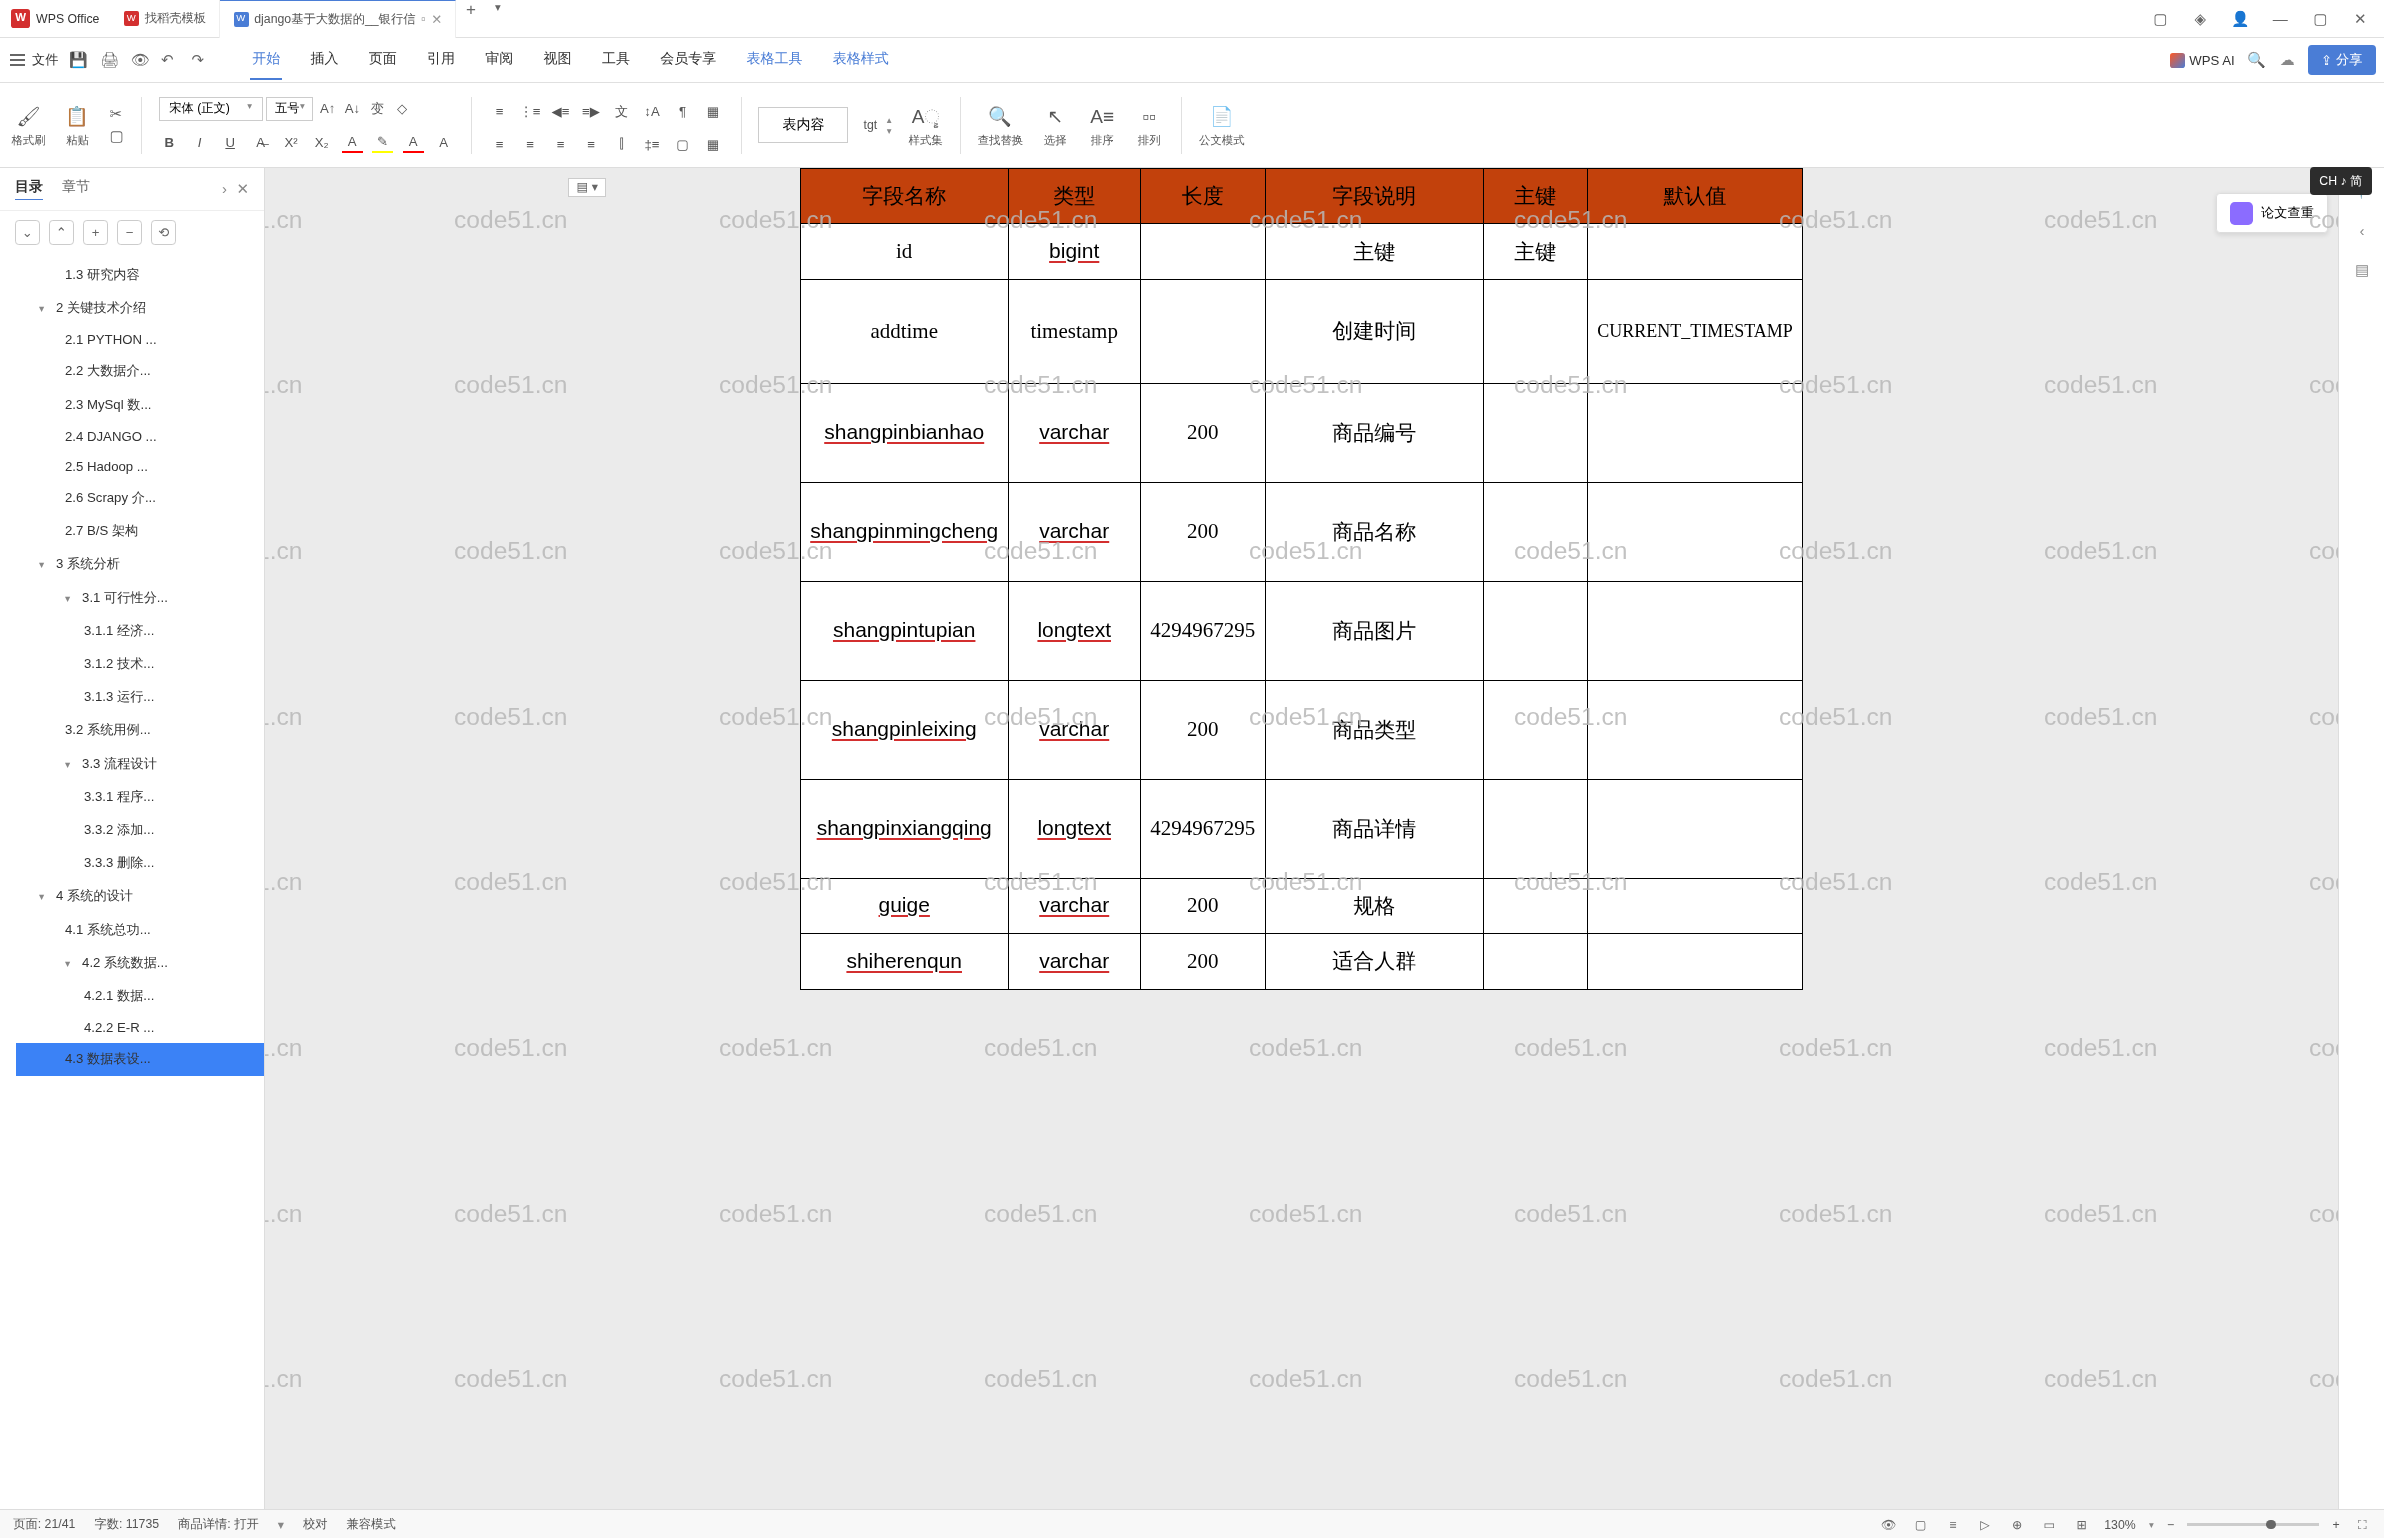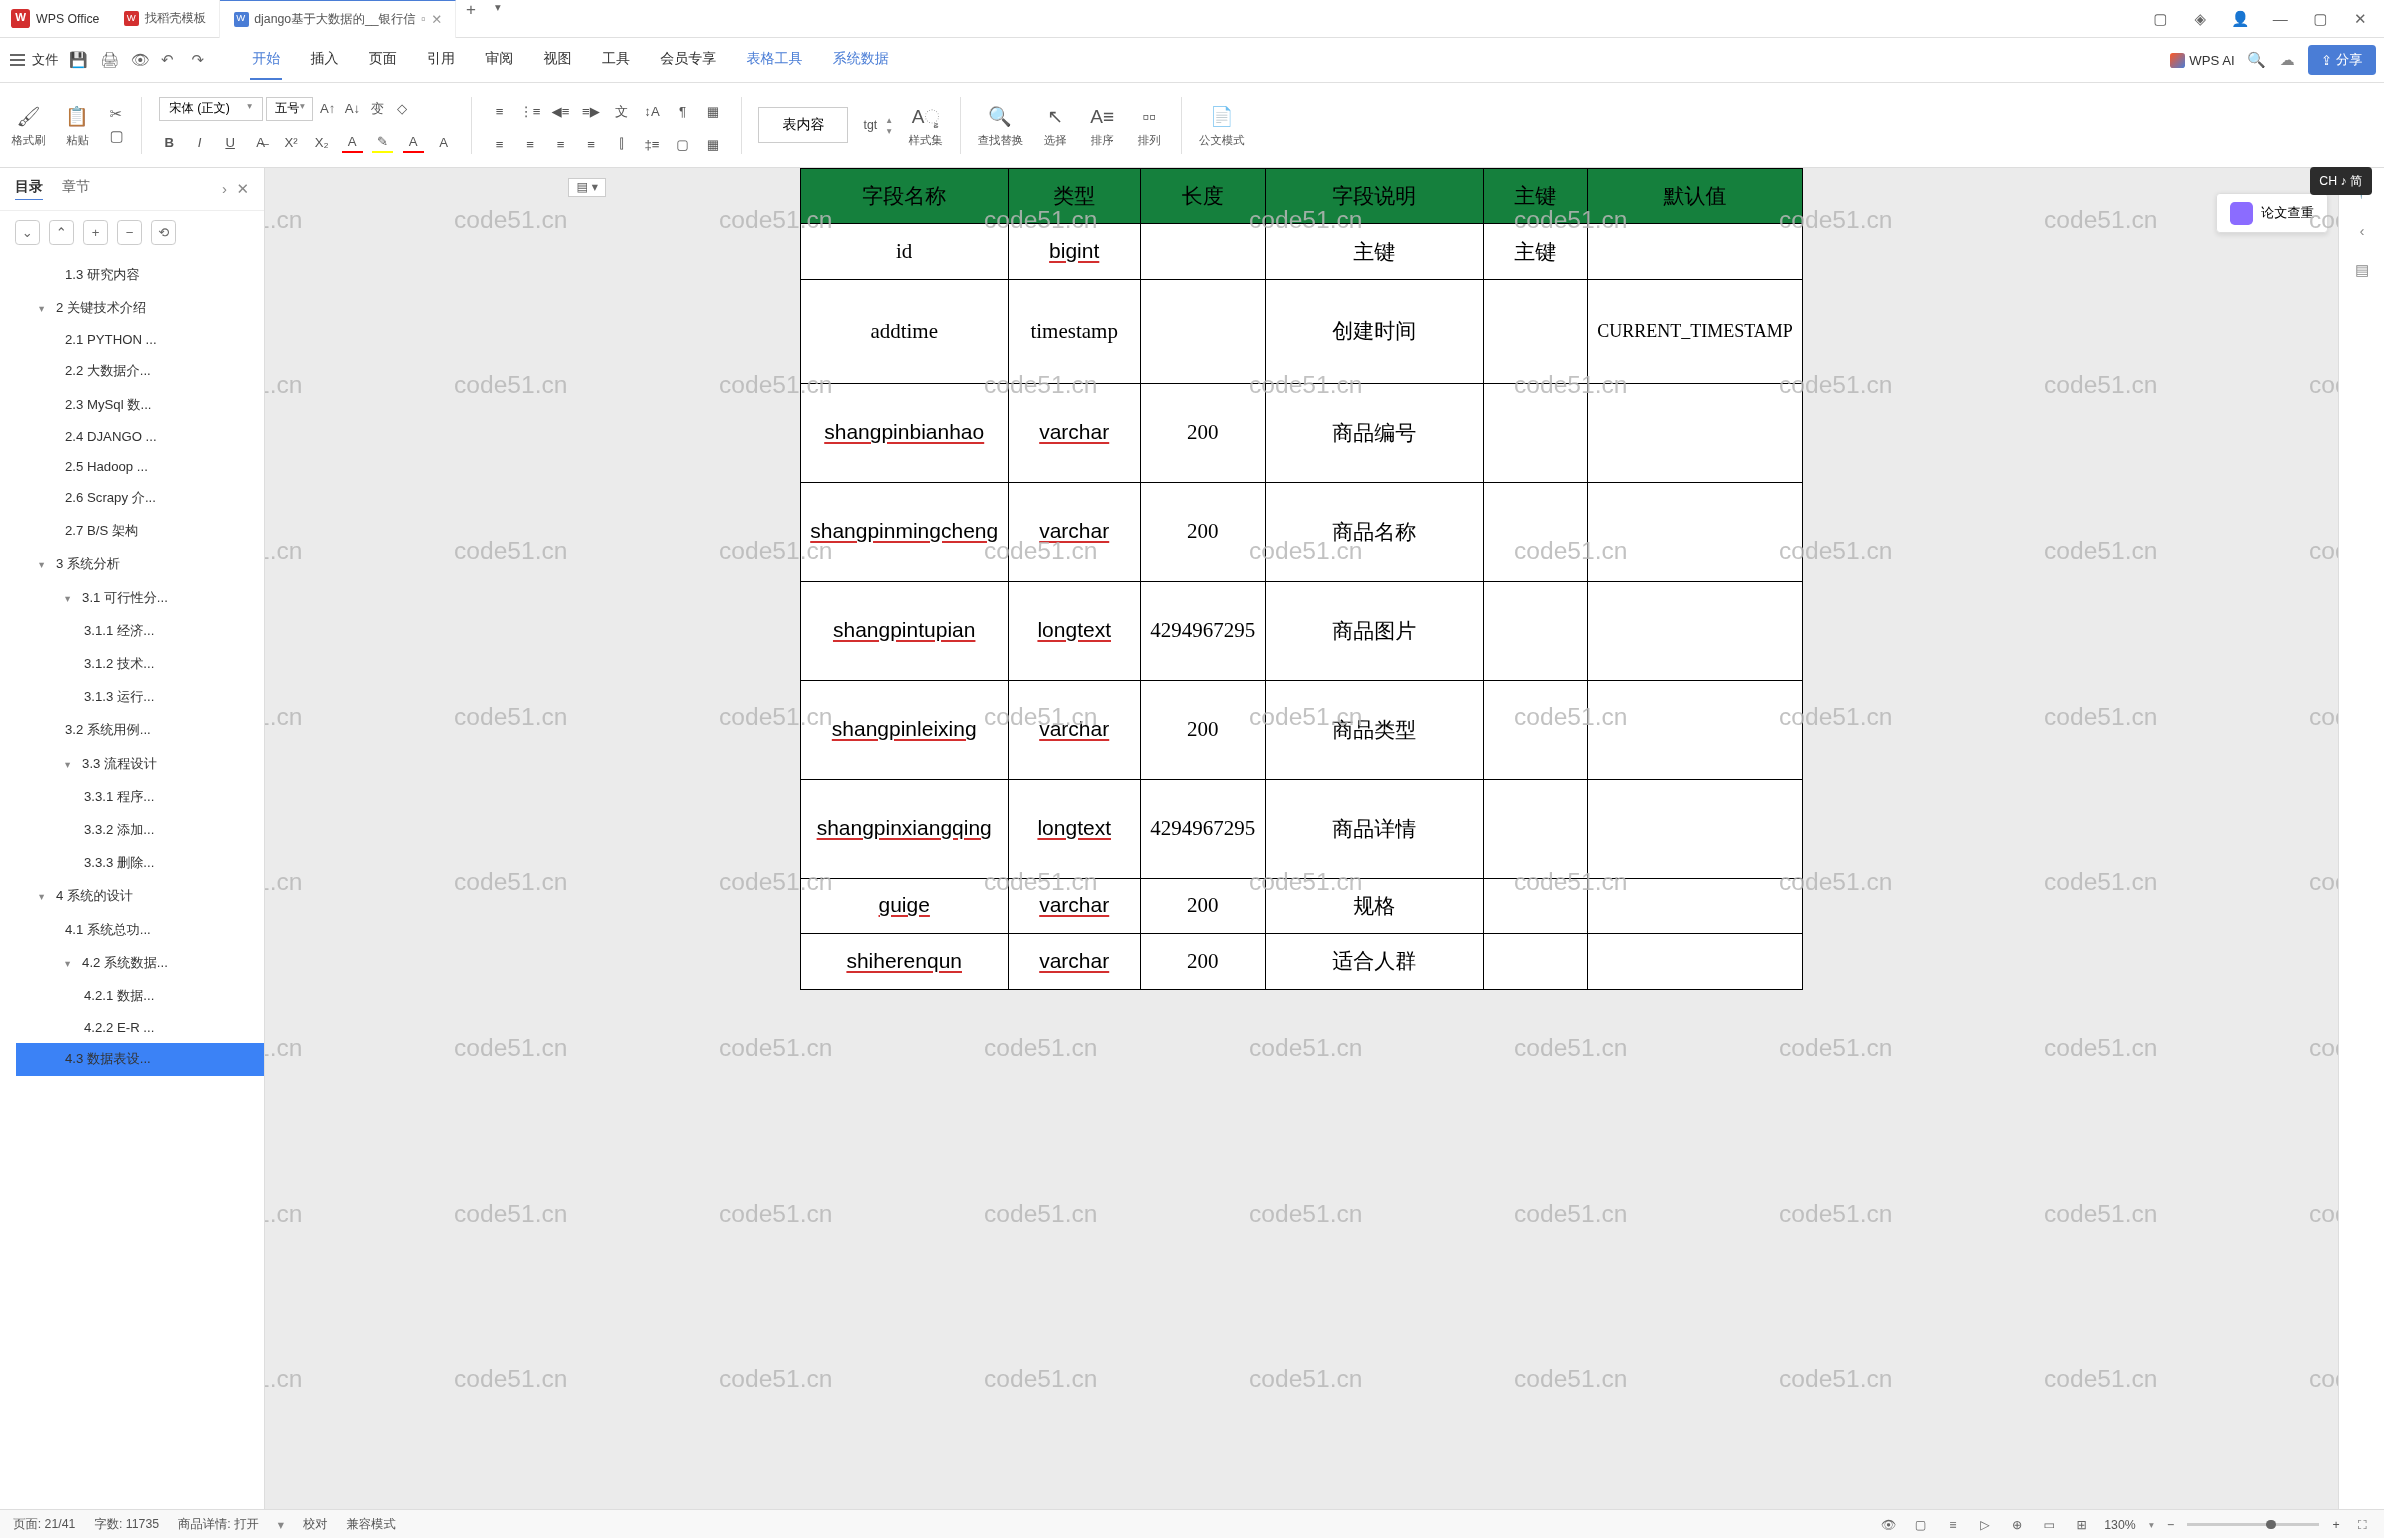--- a/index.html
+++ b/index.html
@@ -77,21 +77,21 @@
 .ruler-control { position: absolute; top: 9.5px; left: 303px; font-size: 12.3px; color: #666; border: 0.9px solid #ccc; background: #fff; padding: 1.9px 7.6px; }
 
 
 .watermarks { position: absolute; inset: 0; pointer-events: none; z-index: 5; }
 .wm { position: absolute; color: #b8b8b8; font-size: 24.6px; font-family: Arial; opacity: 0.85; }
 .center-wm { position: absolute; color: #e53935; font-size: 32px; font-family: "SimSun", monospace; z-index: 6; pointer-events: none; }
 
 
 .doc-table { margin: 0 auto; border-collapse: collapse; background: #fff; margin-top: 0; }
 .doc-table th, .doc-table td { border: 1.4px solid #000; padding: 13.2px 9.5px; text-align: center; font-family: "SimSun", serif; font-size: 21px; vertical-align: middle; }
-.doc-table th { background: #15803d; font-weight: normal; }
+.doc-table th { background: #c2410c; font-weight: normal; }
 .doc-table .c1 { width: 151px; }
 .doc-table .c2 { width: 132px; }
 .doc-table .c3 { width: 104px; }
 .doc-table .c4 { width: 218px; }
 .doc-table .c5 { width: 104px; }
 .doc-table .c6 { width: 151px; }
 .ul { text-decoration: underline; text-decoration-color: #d32f2f; text-underline-offset: 2.8px; }
 
 
 .right-panel { width: 47px; background: #fff; border-left: 0.9px solid #ddd; display: flex; flex-direction: column; align-items: center; gap: 13.2px; padding-top: 9.5px; }
@@ -158,21 +158,21 @@
   <div class="menu-tabs">
     <span class="menu-tab active">开始</span>
     <span class="menu-tab">插入</span>
     <span class="menu-tab">页面</span>
     <span class="menu-tab">引用</span>
     <span class="menu-tab">审阅</span>
     <span class="menu-tab">视图</span>
     <span class="menu-tab">工具</span>
     <span class="menu-tab">会员专享</span>
     <span class="menu-tab blue">表格工具</span>
-    <span class="menu-tab blue">系统数据</span>
+    <span class="menu-tab blue">表格样式</span>
   </div>
   <div class="menu-right">
     <div class="wps-ai">
       <div class="wps-ai-logo"></div>
       <span>WPS AI</span>
     </div>
     <span style="color:#666">🔍</span>
     <span style="color:#888">☁</span>
     <div class="share-btn">
       <span>⇪</span>

